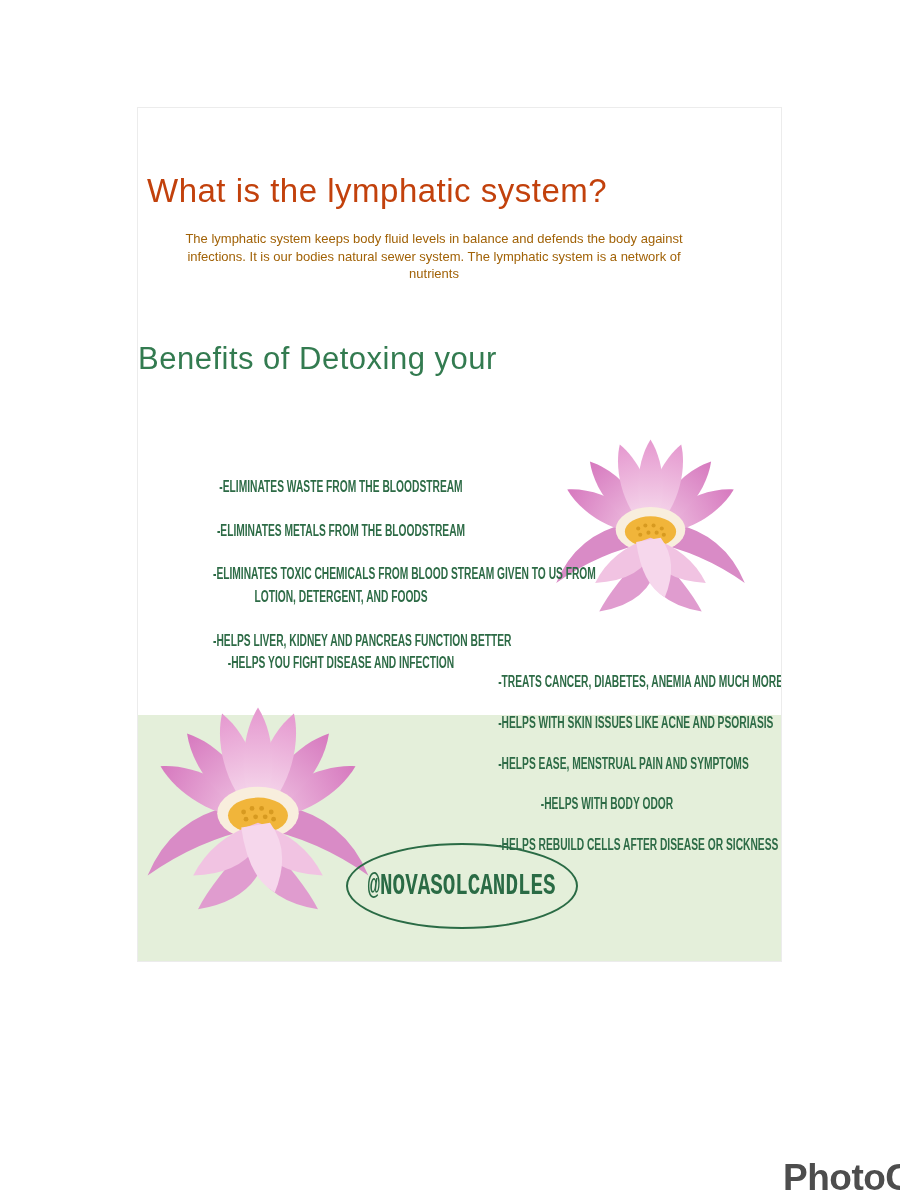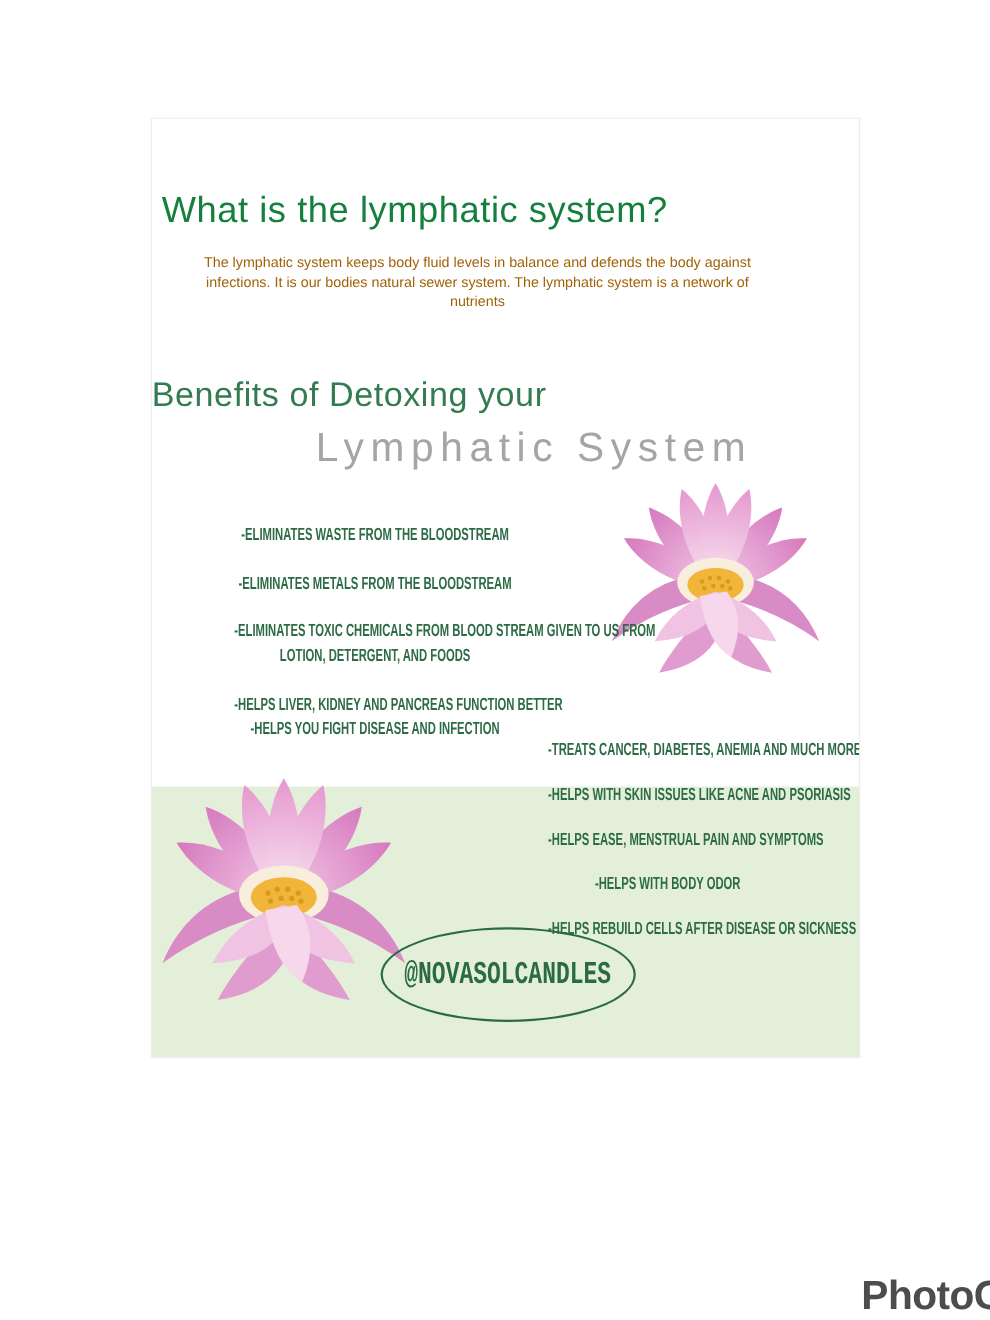--- a/index.html
+++ b/index.html
@@ -3,21 +3,21 @@
 <meta charset="utf-8">
 <style>
   html,body{margin:0;padding:0;background:#ffffff;}
   .page{position:relative;width:900px;height:1200px;background:#ffffff;overflow:hidden;
         font-family:"Liberation Sans",sans-serif;}
   .card{position:absolute;left:137px;top:107px;width:645px;height:855px;background:#ffffff;
         border:1px solid #ececec;box-sizing:border-box;overflow:hidden;}
   .band{position:absolute;left:0;top:607px;width:100%;height:248px;background:#e4efda;z-index:0;}
 
   .title{position:absolute;left:9px;top:63px;width:630px;margin:0;z-index:2;
-         font-size:33px;font-weight:400;letter-spacing:0.5px;color:#15803d;line-height:40px;}
+         font-size:33px;font-weight:400;letter-spacing:0.5px;color:#c2410c;line-height:40px;}
 
   .intro{position:absolute;left:0;top:122px;width:592px;z-index:2;color:#a16207;}
   .intro-line{font-size:13px;line-height:17.5px;white-space:nowrap;text-align:center;}
 
   .h2{position:absolute;left:0;top:231px;width:645px;text-align:left;z-index:2;
       font-size:31px;color:#337b50;line-height:40px;letter-spacing:0.5px;}
   .h3{position:absolute;left:0;top:277px;width:645px;box-sizing:border-box;padding-left:50px;
       text-align:center;z-index:2;font-size:37px;color:#a5a5a5;letter-spacing:6px;line-height:44px;}
 
   .col{position:absolute;z-index:2;color:#2d6b46;}
@@ -93,21 +93,20 @@
 
     <h1 class="title">What is the lymphatic system?</h1>
 
     <div class="intro">
       <div class="intro-line">The lymphatic system keeps body fluid levels in balance and defends the body against</div>
       <div class="intro-line">infections. It is our bodies natural sewer system. The lymphatic system is a network of</div>
       <div class="intro-line">nutrients</div>
     </div>
 
     <div class="h2">Benefits of Detoxing your</div>
-    <div class="h3">Lymphatic System</div>
 
     <svg class="flower flower-tr" viewBox="0 0 200 185" aria-hidden="true">
         <use href="#lotus"></use>
       </svg>
     <svg class="flower flower-bl" viewBox="0 0 200 185" aria-hidden="true">
         <use href="#lotus"></use>
       </svg>
 
     <div class="col col-left">
       <div class="bi" style="top:331px">

